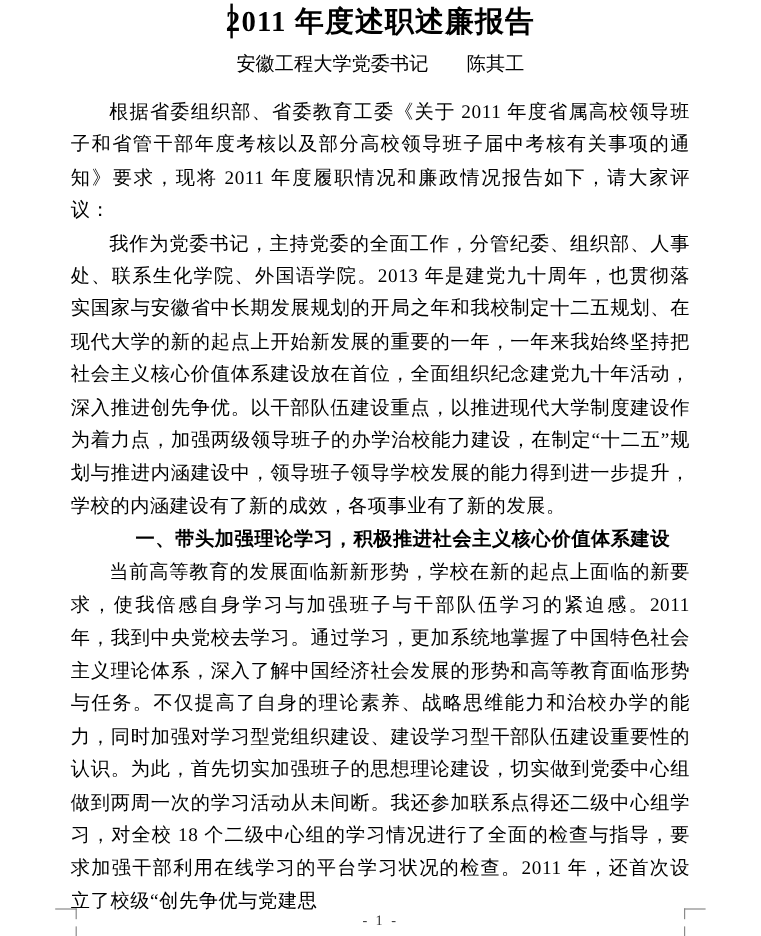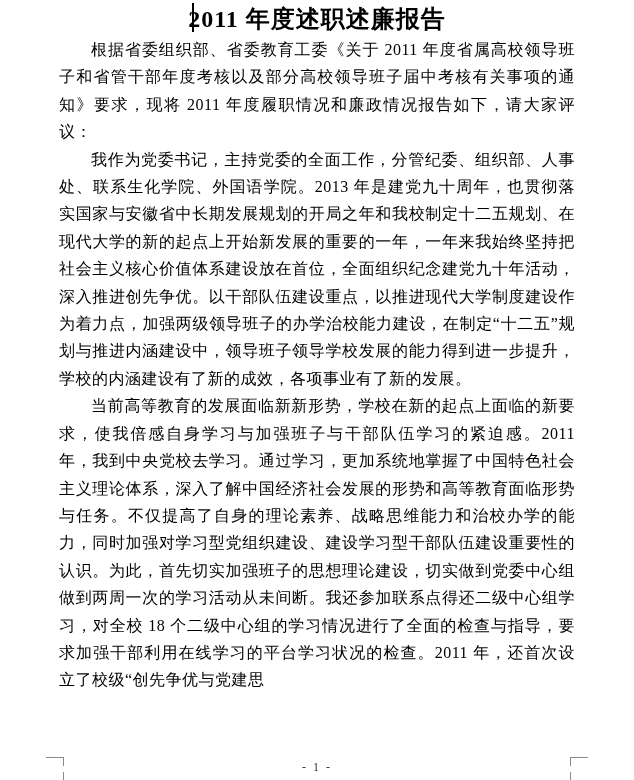--- a/index.html
+++ b/index.html
@@ -35,21 +35,21 @@
     margin-top: 6px;
   }
   .body-para {
     margin: 0;
     font-size: 16px;
     line-height: 27.4px;
     text-align: justify;
     text-indent: 2em;
     letter-spacing: 0.5px;
   }
-  .first-para { margin-top: 0; }
+  .first-para { margin-top: 14px; }
   .section-heading {
     margin: 0;
     font-size: 16px;
     line-height: 27.4px;
     font-weight: bold;
     padding-left: 54px;
     letter-spacing: 0.5px;
     white-space: nowrap;
   }
   .caret {
@@ -83,25 +83,27 @@
 </head>
 <body>
 
 <div class="page">
 
   <div class="caret"></div>
 
   <div class="text-area">
     <h1 class="doc-title">2011 年度述职述廉报告</h1>
 
+    <div class="byline">安徽工程大学党委书记　　陈其工</div>
 
     <p class="body-para first-para">根据省委组织部、省委教育工委《关于 2011 年度省属高校领导班子和省管干部年度考核以及部分高校领导班子届中考核有关事项的通知》要求，现将 2011 年度履职情况和廉政情况报告如下，请大家评议：</p>
 
     <p class="body-para">我作为党委书记，主持党委的全面工作，分管纪委、组织部、人事处、联系生化学院、外国语学院。2013 年是建党九十周年，也贯彻落实国家与安徽省中长期发展规划的开局之年和我校制定十二五规划、在现代大学的新的起点上开始新发展的重要的一年，一年来我始终坚持把社会主义核心价值体系建设放在首位，全面组织纪念建党九十年活动，深入推进创先争优。以干部队伍建设重点，以推进现代大学制度建设作为着力点，加强两级领导班子的办学治校能力建设，在制定“十二五”规划与推进内涵建设中，领导班子领导学校发展的能力得到进一步提升，学校的内涵建设有了新的成效，各项事业有了新的发展。</p>
 
+    <h2 class="section-heading">一、带头加强理论学习，积极推进社会主义核心价值体系建设</h2>
 
     <p class="body-para">当前高等教育的发展面临新新形势，学校在新的起点上面临的新要求，使我倍感自身学习与加强班子与干部队伍学习的紧迫感。2011 年，我到中央党校去学习。通过学习，更加系统地掌握了中国特色社会主义理论体系，深入了解中国经济社会发展的形势和高等教育面临形势与任务。不仅提高了自身的理论素养、战略思维能力和治校办学的能力，同时加强对学习型党组织建设、建设学习型干部队伍建设重要性的认识。为此，首先切实加强班子的思想理论建设，切实做到党委中心组做到两周一次的学习活动从未间断。我还参加联系点得还二级中心组学习，对全校 18 个二级中心组的学习情况进行了全面的检查与指导，要求加强干部利用在线学习的平台学习状况的检查。2011 年，还首次设立了校级“创先争优与党建思</p>
   </div>
 
   <div class="boundary-mark mark-h mark-left-h"></div>
   <div class="boundary-mark mark-v mark-left-v"></div>
   <div class="boundary-mark mark-v mark-left-t"></div>
   <div class="boundary-mark mark-h mark-right-h"></div>
   <div class="boundary-mark mark-v mark-right-v"></div>
   <div class="boundary-mark mark-v mark-right-t"></div>

